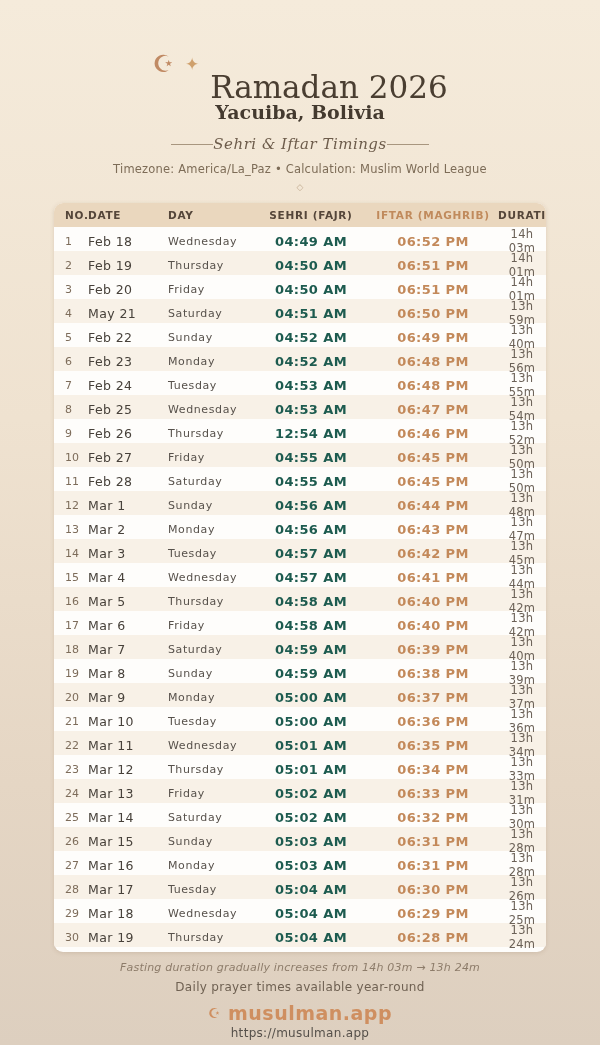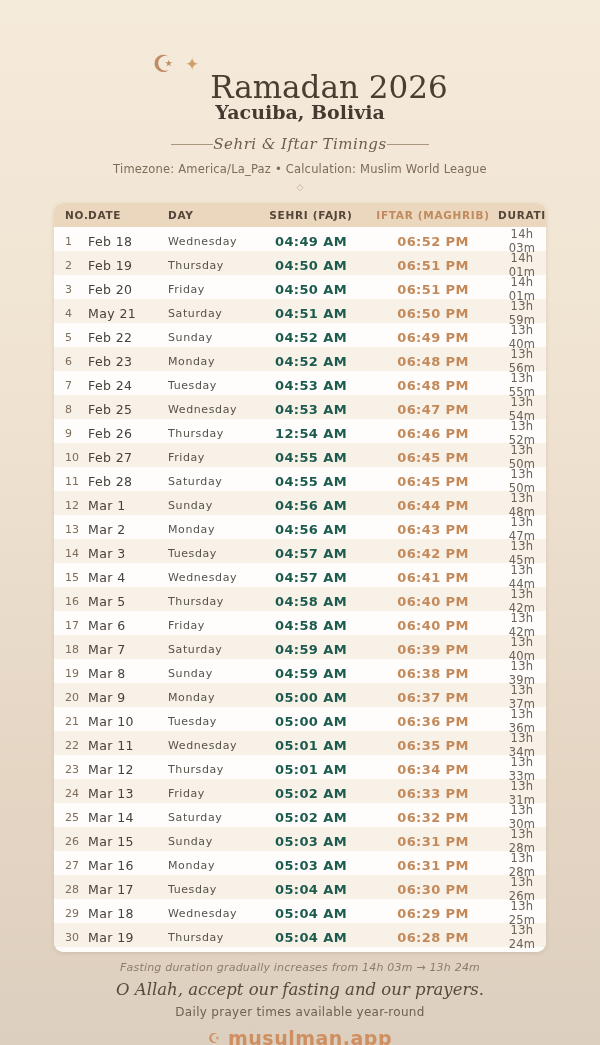--- a/index.html
+++ b/index.html
@@ -351,21 +351,20 @@
       <div class="c-day">Thursday</div>
       <div class="c-sehri">05:04 AM</div>
       <div class="c-iftar">06:28 PM</div>
       <div class="c-dur">13h 24m</div>
     </div>
   </div>
   </div>
 
   <div class="ftr">
     <div class="f-note">Fasting duration gradually increases from 14h 03m → 13h 24m</div>
-    <div class="f-quote">O Allah, accept our fasting and our prayers.</div>
     <div class="f-avail">Daily prayer times available year-round</div>
     <div class="f-brand">
       <span class="crescent-sm">☪</span>
       <span>musulman.app</span>
     </div>
     <div class="f-url">https://musulman.app</div>
   </div>
 
 </div>
 

